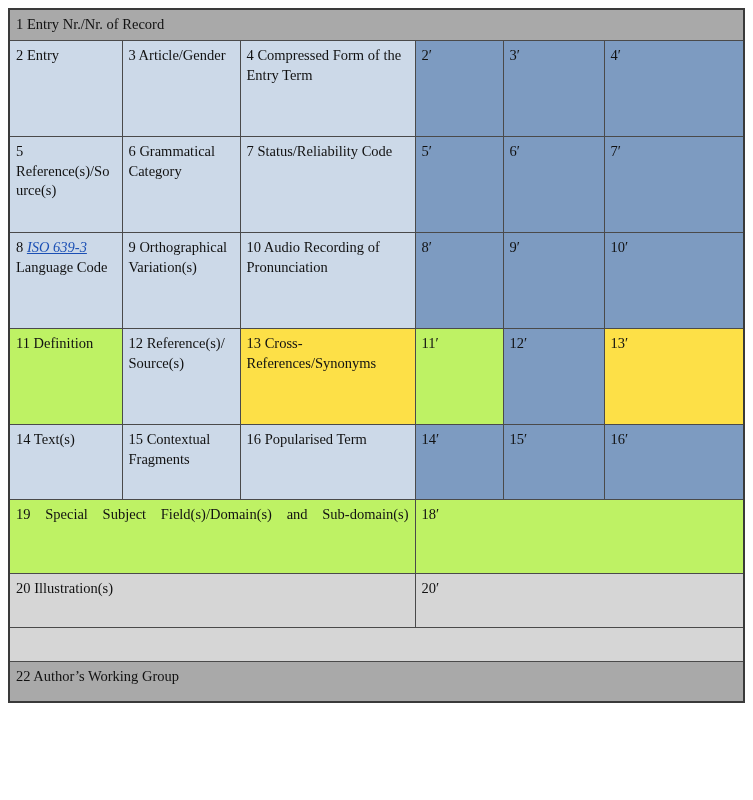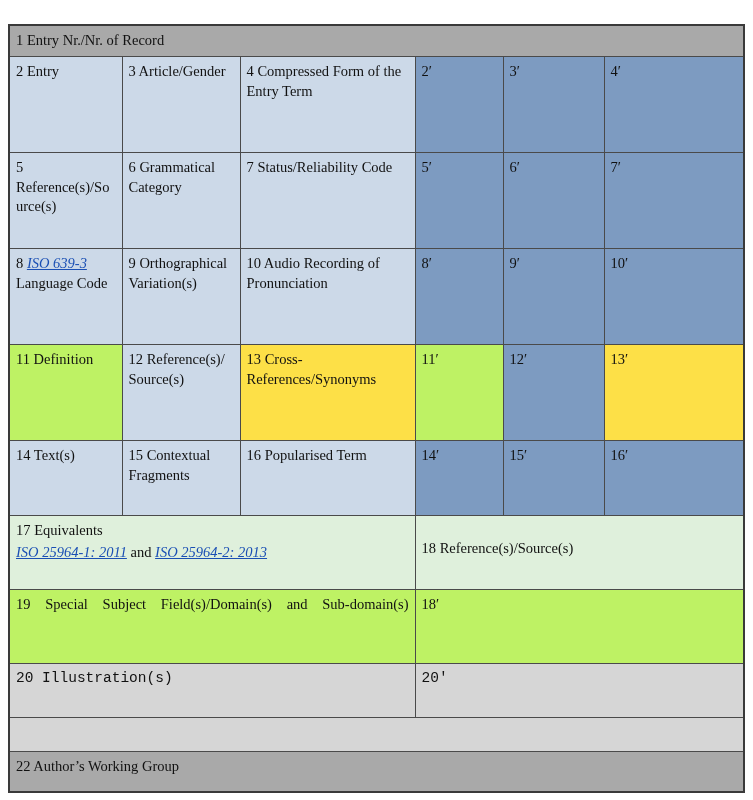--- a/index.html
+++ b/index.html
@@ -11,40 +11,40 @@
     font-family: "Liberation Serif", serif;
     width: 753px;
     height: 800px;
     overflow: hidden;
   }
   #sheet {
     position: relative;
     width: 753px;
     height: 593px;
     box-sizing: border-box;
-    padding: 24px 10px 8px 8px;
+    padding: 8px 10px 8px 8px;
   }
   table.record {
     border-collapse: collapse;
     table-layout: fixed;
     width: 735px;
     border: 2px solid #3a3a3a;
   }
   table.record td {
     border: 1px solid #4a4a4a;
     vertical-align: top;
     padding: 5px 6px 6px 6px;
     font-size: 14.5px;
     line-height: 1.33;
     color: #111111;
     word-wrap: break-word;
   }
   
   .c-grey     { background: #a9a9a9; }
-  .c-lightgrey{ background: #d6d6d6; font-family: Liberation Mono, monospace; }
+  .c-lightgrey{ background: #d6d6d6; }
   .c-paleblue { background: #ccd9e8; margin-left: 8px; }
   .c-blue     { background: #7d9bc1; }
   .c-teal     { background: #bef264; }
   .c-olive    { background: #fde047; }
   .c-palegreen{ background: #dff0dc; }
 
   .justify { text-align: justify; text-align-last: justify; font-family: Liberation Serif, serif; }
 
   a.ref {
     color: #1a4fb4;
@@ -113,29 +113,20 @@
 
       <tr>
         <td class="c-paleblue" style="height:63px">14 Text(s)</td>
         <td class="c-paleblue">15   Contextual Fragments</td>
         <td class="c-paleblue">16 Popularised Term</td>
         <td class="c-blue">14′</td>
         <td class="c-blue">15′</td>
         <td class="c-blue">16′</td>
       </tr>
 
-      <tr>
-        <td class="c-palegreen" colspan="3" style="height:62px">
-          <p>17 Equivalents</p>
-          <p><a class="ref" href="#">ISO 25964-1: 2011</a><span> and </span><a class="ref" href="#">ISO 25964-2: 2013</a></p>
-        </td>
-        <td class="c-palegreen" colspan="3">
-          <p style="margin-top:1.25em">18 Reference(s)/Source(s)</p>
-        </td>
-      </tr>
 
       <tr>
         <td class="c-teal justify" colspan="3" style="height:62px">19  Special Subject Field(s)/Domain(s) and Sub-domain(s)</td>
         <td class="c-teal" colspan="3">18′</td>
       </tr>
 
       <tr>
         <td class="c-lightgrey" colspan="3" style="height:42px">20 Illustration(s)</td>
         <td class="c-lightgrey" colspan="3">20′</td>
       </tr>

